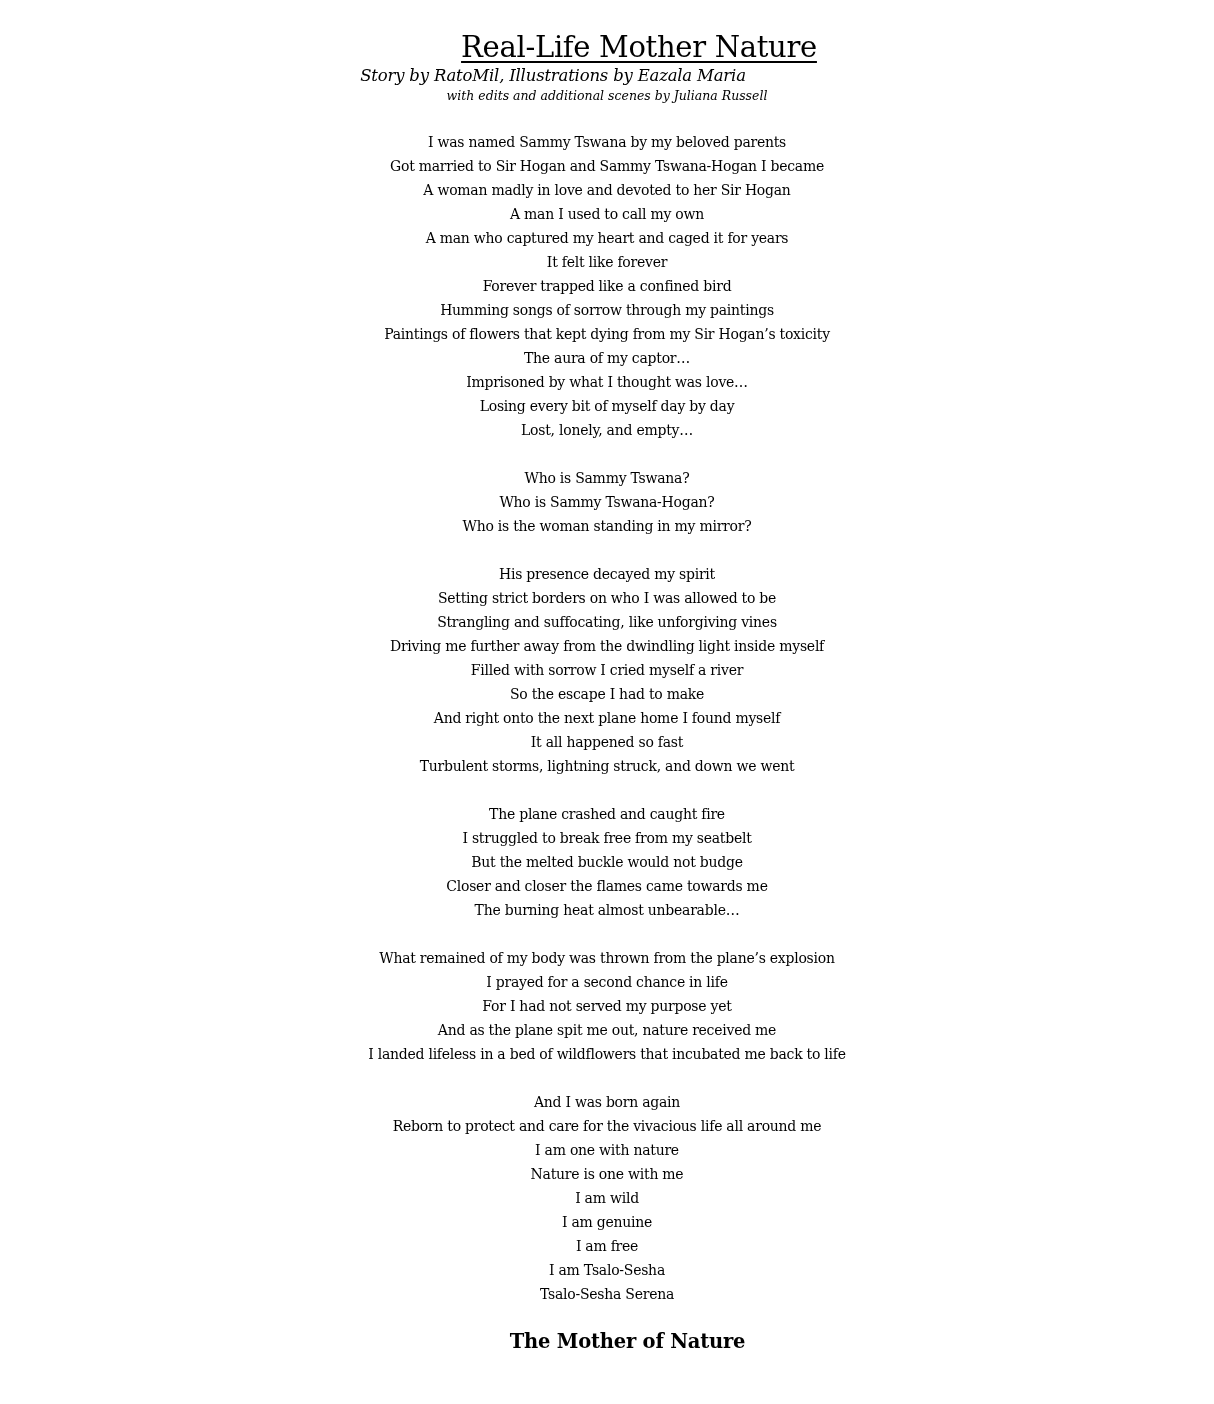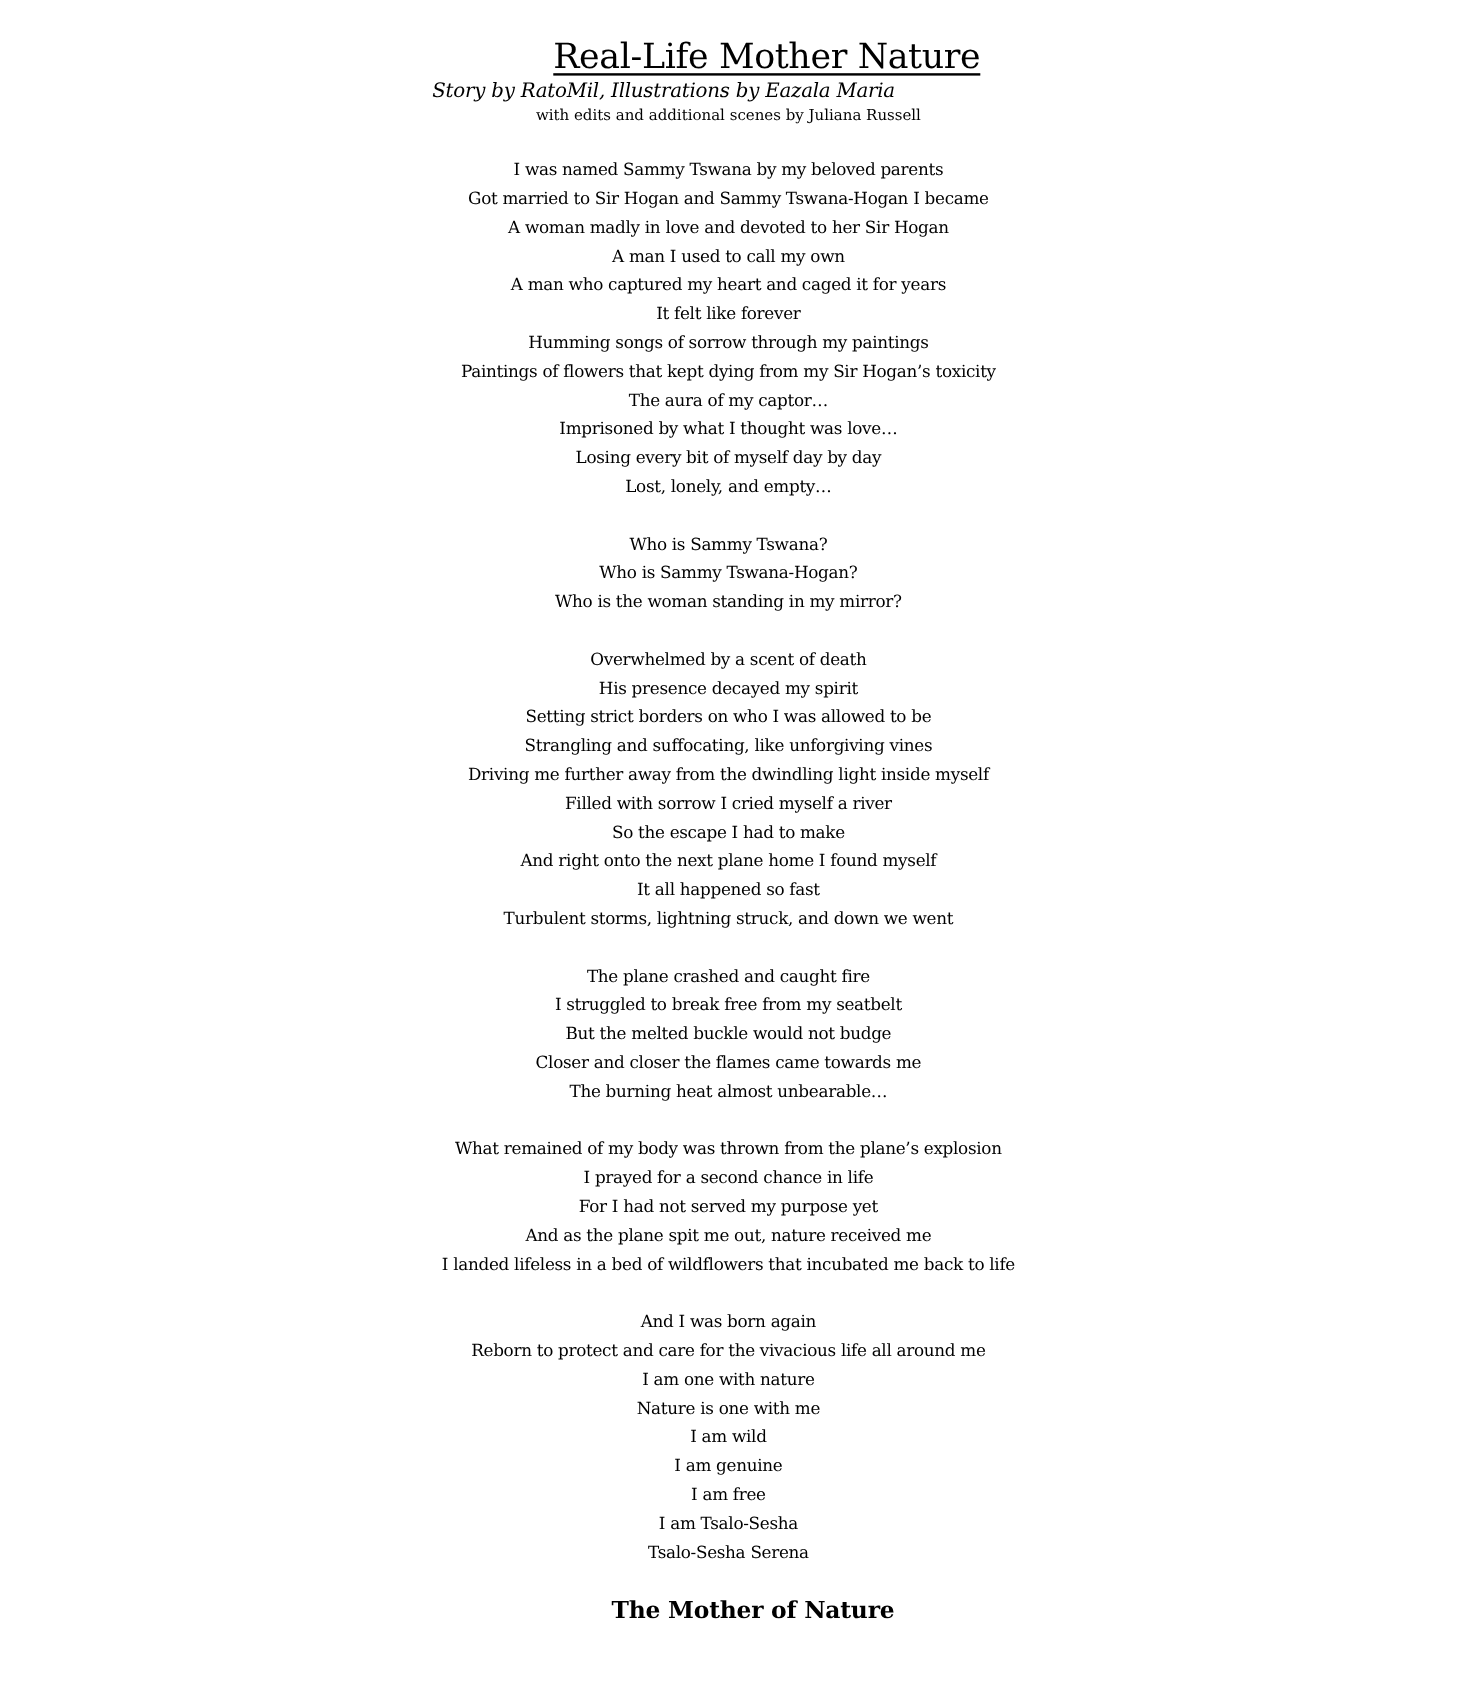--- a/index.html
+++ b/index.html
@@ -1,20 +1,20 @@
 <!DOCTYPE html>
 <html><head>
 <meta charset="utf-8">
 <style>
   html, body { margin: 0; padding: 0; background: #ffffff; }
   body { width: 1214px; height: 1404px; overflow: hidden; color: #000; font-family: "DejaVu Serif", "Liberation Serif", serif; }
   .page { position: relative; width: 1214px; text-align: center; }
   .title { position: absolute; top: 30px; left: 0; width: 1214px; font-size: 29px; line-height: 34px; text-decoration: underline; text-decoration-thickness: 2px; text-underline-offset: 4px; font-family: "DejaVu Serif", serif; letter-spacing: -0.3px; margin-left: 32px; }
   .byline { position: absolute; top: 66px; left: 0; width: 1106px; font-style: italic; font-size: 16.5px; line-height: 20px; letter-spacing: -0.2px; }
-  .edits { position: absolute; top: 88px; left: 0; width: 1214px; font-size: 12.5px; line-height: 16px; }
+  .edits { position: absolute; top: 88px; left: 0; width: 1214px; font-style: italic; font-size: 12.5px; line-height: 16px; }
   .poem { position: absolute; top: 130px; left: 0; width: 1214px; }
   .stanza { margin: 0 0 24px 0; }
   .line { font-size: 14px; line-height: 24px; white-space: nowrap; letter-spacing: -0.25px; font-family: "DejaVu Serif", serif; }
   .closing { font-weight: bold; font-size: 19.5px; line-height: 24px; letter-spacing: -0.2px; margin-left: 41px; }
 </style>
 </head>
 <body>
 
 <div class="page">
   <div class="title">Real-Life Mother Nature</div>
@@ -22,34 +22,34 @@
   <div class="edits">with edits and additional scenes by Juliana Russell</div>
 
   <div class="poem">
     <div class="stanza">
       <div class="line">I was named Sammy Tswana by my beloved parents</div>
       <div class="line">Got married to Sir Hogan and Sammy Tswana-Hogan I became</div>
       <div class="line">A woman madly in love and devoted to her Sir Hogan</div>
       <div class="line">A man I used to call my own</div>
       <div class="line">A man who captured my heart and caged it for years</div>
       <div class="line">It felt like forever</div>
+      <div class="line">Forever trapped like a confined bird</div>
       <div class="line">Humming songs of sorrow through my paintings</div>
       <div class="line">Paintings of flowers that kept dying from my Sir Hogan’s toxicity</div>
       <div class="line">The aura of my captor…</div>
       <div class="line">Imprisoned by what I thought was love…</div>
       <div class="line">Losing every bit of myself day by day</div>
       <div class="line">Lost, lonely, and empty…</div>
     </div>
     <div class="stanza">
       <div class="line">Who is Sammy Tswana?</div>
       <div class="line">Who is Sammy Tswana-Hogan?</div>
       <div class="line">Who is the woman standing in my mirror?</div>
     </div>
     <div class="stanza">
-      <div class="line">Overwhelmed by a scent of death</div>
       <div class="line">His presence decayed my spirit</div>
       <div class="line">Setting strict borders on who I was allowed to be</div>
       <div class="line">Strangling and suffocating, like unforgiving vines</div>
       <div class="line">Driving me further away from the dwindling light inside myself</div>
       <div class="line">Filled with sorrow I cried myself a river</div>
       <div class="line">So the escape I had to make</div>
       <div class="line">And right onto the next plane home I found myself</div>
       <div class="line">It all happened so fast</div>
       <div class="line">Turbulent storms, lightning struck, and down we went</div>
     </div>

